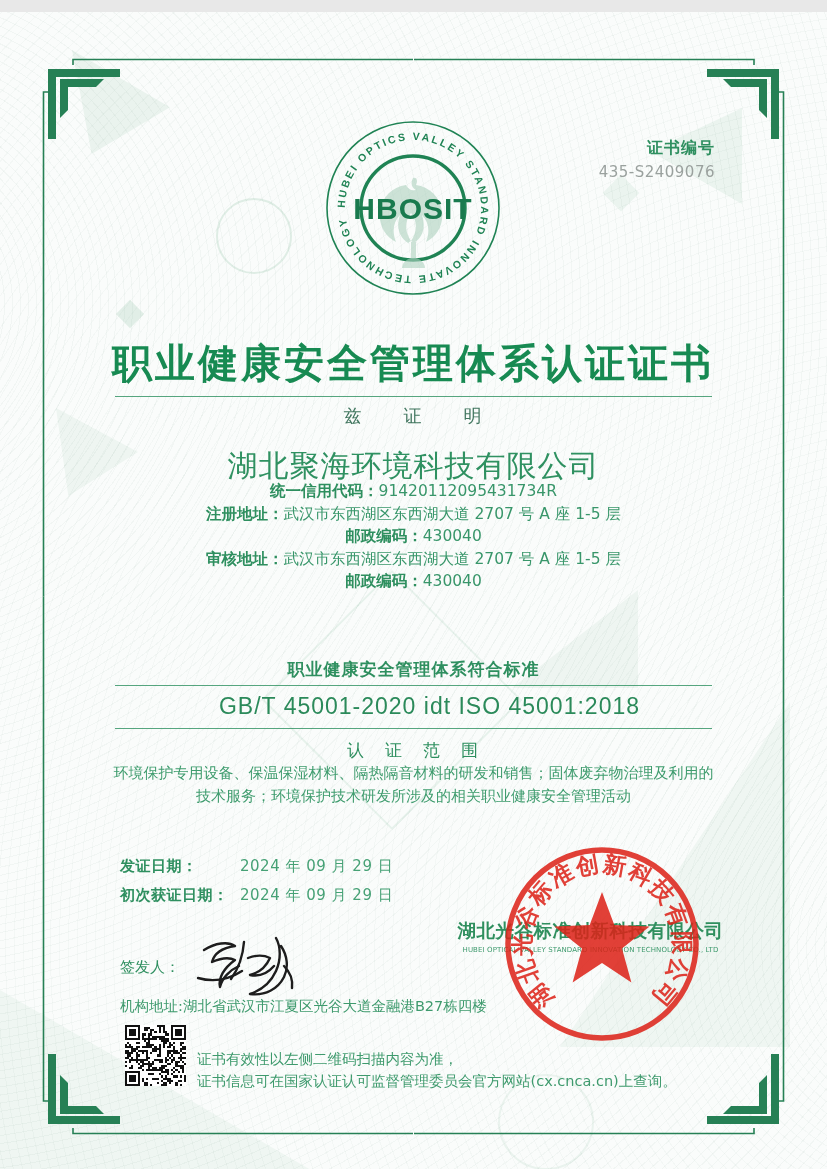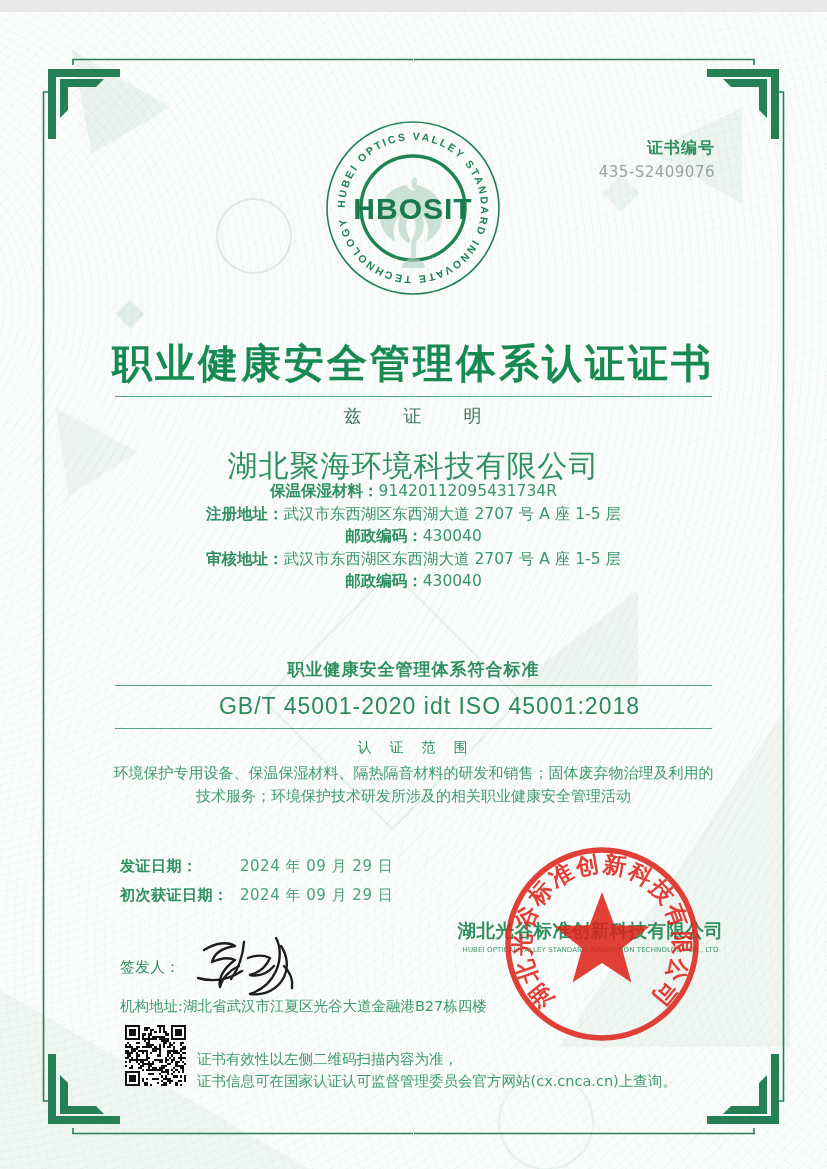--- a/index.html
+++ b/index.html
@@ -43,21 +43,21 @@
   .company-name{left:0;top:434px;width:827px;text-align:center;font-size:30px;font-weight:500;
                 color:#2f9161;letter-spacing:1px;}
   .info{left:0;top:468px;width:827px;text-align:center;font-size:15.5px;line-height:22.6px;color:#38966a;}
   .info b{font-weight:bold;color:#2e8f5f;}
 
   .std-heading{left:0;top:646px;width:827px;text-align:center;font-size:17px;font-weight:bold;color:#2e8f5f;letter-spacing:1px;}
   .rule-a{left:115px;top:673px;width:597px;}
   .std-code{left:0;top:681px;width:827px;text-align:center;font-size:23px;color:#2b8a5a;
             font-family:Liberation Sans, sans-serif;letter-spacing:1px;padding-left:16px;}
   .rule-b{left:115px;top:716px;width:597px;}
-  .scope-heading{left:0;top:727px;width:827px;text-align:center;font-size:14px;color:#2e8f5f;letter-spacing:2px;}
+  .scope-heading{left:0;top:727px;width:827px;text-align:center;font-size:17px;color:#2e8f5f;letter-spacing:2px;}
   .scope-text{left:108px;top:750px;width:611px;text-align:center;font-size:15px;line-height:23px;color:#3f9c6e;}
 
   .dates{left:120px;top:843px;font-size:15px;}
   .date-row{display:flex;margin-bottom:7px;line-height:22px;}
   .date-label{font-weight:bold;color:#2e8f5f;min-width:112px;letter-spacing:.5px;}
   .date-value{color:#46a175;margin-left:8px;letter-spacing:.5px;}
 
   .signer{left:120px;top:946px;font-size:15px;font-weight:normal;color:#2e8f5f;}
   .signature{left:188px;top:914px;width:118px;height:74px;}
 
@@ -120,21 +120,21 @@
     </text>
     <text x="90" y="101" text-anchor="middle" font-size="30" font-weight="bold" fill="#197a4e" letter-spacing="1" font-family="Liberation Sans, sans-serif">HBOSIT</text>
   </svg>
 
   <div class="abs title">职业健康安全管理体系认证证书</div>
   <div class="abs rule rule-title"></div>
   <div class="abs certify">兹　　证　　明</div>
 
   <div class="abs company-name">湖北聚海环境科技有限公司</div>
   <div class="abs info">
-    <div><b>保温保湿材料：</b><span>91420112095431734R</span></div>
+    <div><b>统一信用代码：</b><span>91420112095431734R</span></div>
     <div><b>注册地址：</b><span>武汉市东西湖区东西湖大道 2707 号 A 座 1-5 层</span></div>
     <div><b>邮政编码：</b><span>430040</span></div>
     <div><b>审核地址：</b><span>武汉市东西湖区东西湖大道 2707 号 A 座 1-5 层</span></div>
     <div><b>邮政编码：</b><span>430040</span></div>
   </div>
 
   <div class="abs std-heading">职业健康安全管理体系符合标准</div>
   <div class="abs rule rule-a"></div>
   <div class="abs std-code">GB/T 45001-2020 idt ISO 45001:2018</div>
   <div class="abs rule rule-b"></div>

